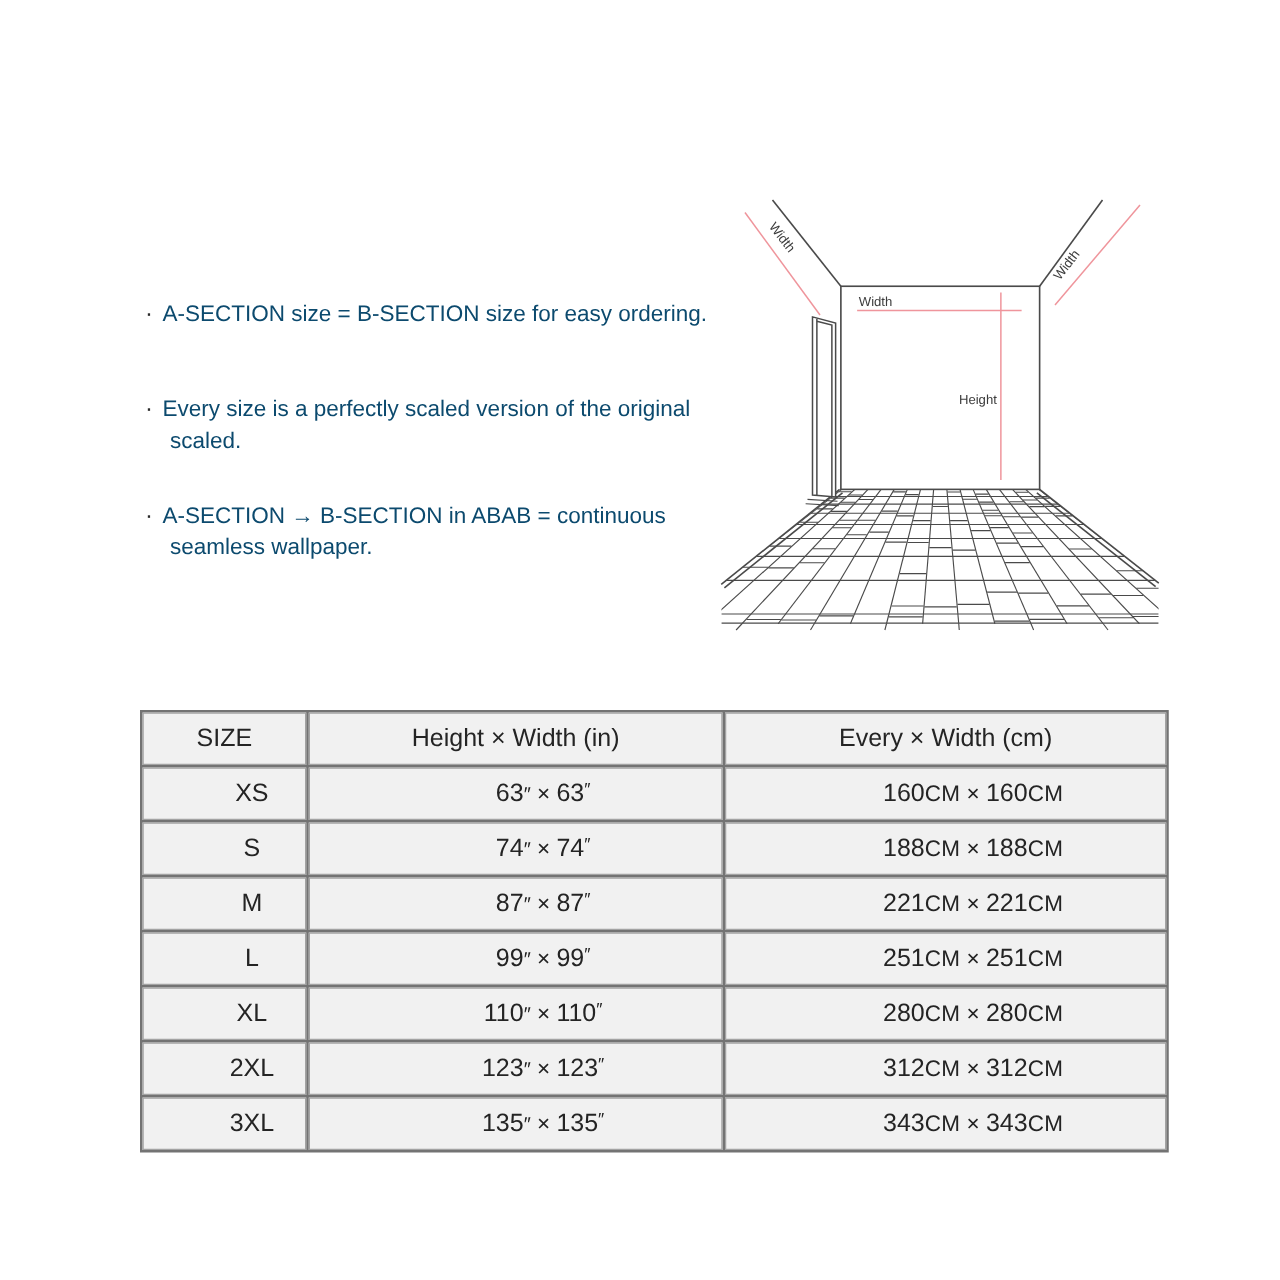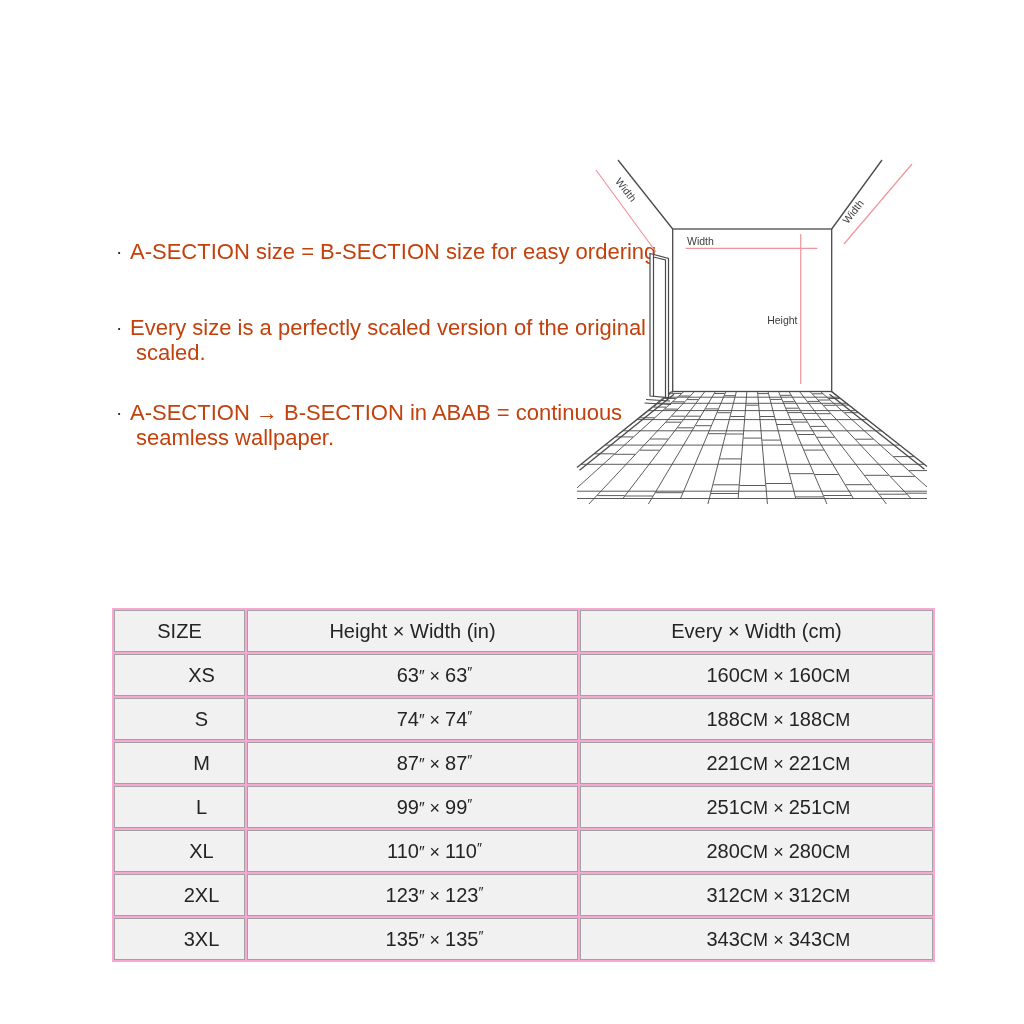--- a/index.html
+++ b/index.html
@@ -3,31 +3,31 @@
 <meta charset="utf-8">
 <style>
   html,body{margin:0;padding:0;background:#fff;}
   body{width:1024px;height:1024px;font-family:"Liberation Sans",sans-serif;color:#1e1e1e;}
   .canvas{position:relative;width:1024px;height:1024px;background:#ffffff;overflow:hidden;}
 
   .title{position:absolute;left:129px;top:111px;font-size:49px;color:#121212;letter-spacing:0.5px;white-space:nowrap;}
 
   .bullet{position:absolute;left:116px;display:flex;align-items:flex-start;}
   .bullet .dot{width:14px;font-size:19px;line-height:25px;color:#2a2a2a;}
-  .bullet .lines{font-size:22px;line-height:25px;color:#c2410c;white-space:nowrap;}
+  .bullet .lines{font-size:18px;line-height:25px;color:#0c4a6e;white-space:nowrap;}
   .bullet .ln{display:block;}
   .bullet .ln.indent{padding-left:6px;}
   .b1{top:239px;}
   .b2{top:315px;}
   .b3{top:400px;}
 
   .room{position:absolute;left:575px;top:145px;}
   .diag-label{font-size:10.5px;fill:#3c3c3c;}
 
-  table.size-table{position:absolute;left:112px;top:608px;width:823px;border-collapse:separate;border-spacing:2px;table-layout:fixed;background:#f9a8d4;}
+  table.size-table{position:absolute;left:112px;top:568px;width:823px;border-collapse:separate;border-spacing:2px;table-layout:fixed;background:#737373;}
   .size-table th,.size-table td{border:1px solid #a3a3a3;background:#f1f1f1;text-align:center;vertical-align:middle;height:40px;padding:0;font-weight:400;color:#242424;}
   .size-table th{font-size:20px;}
   .size-table td{font-size:20px;padding-left:44px;}
   .size-table .x{padding:0 5px;font-size:18px;}
   .size-table .pr{font-size:16px;}
   .size-table .pr2{position:relative;top:-5px;font-size:14px;}
   .size-table .cm{font-size:18px;letter-spacing:0.2px;}
 </style>
 </head>
 <body>

